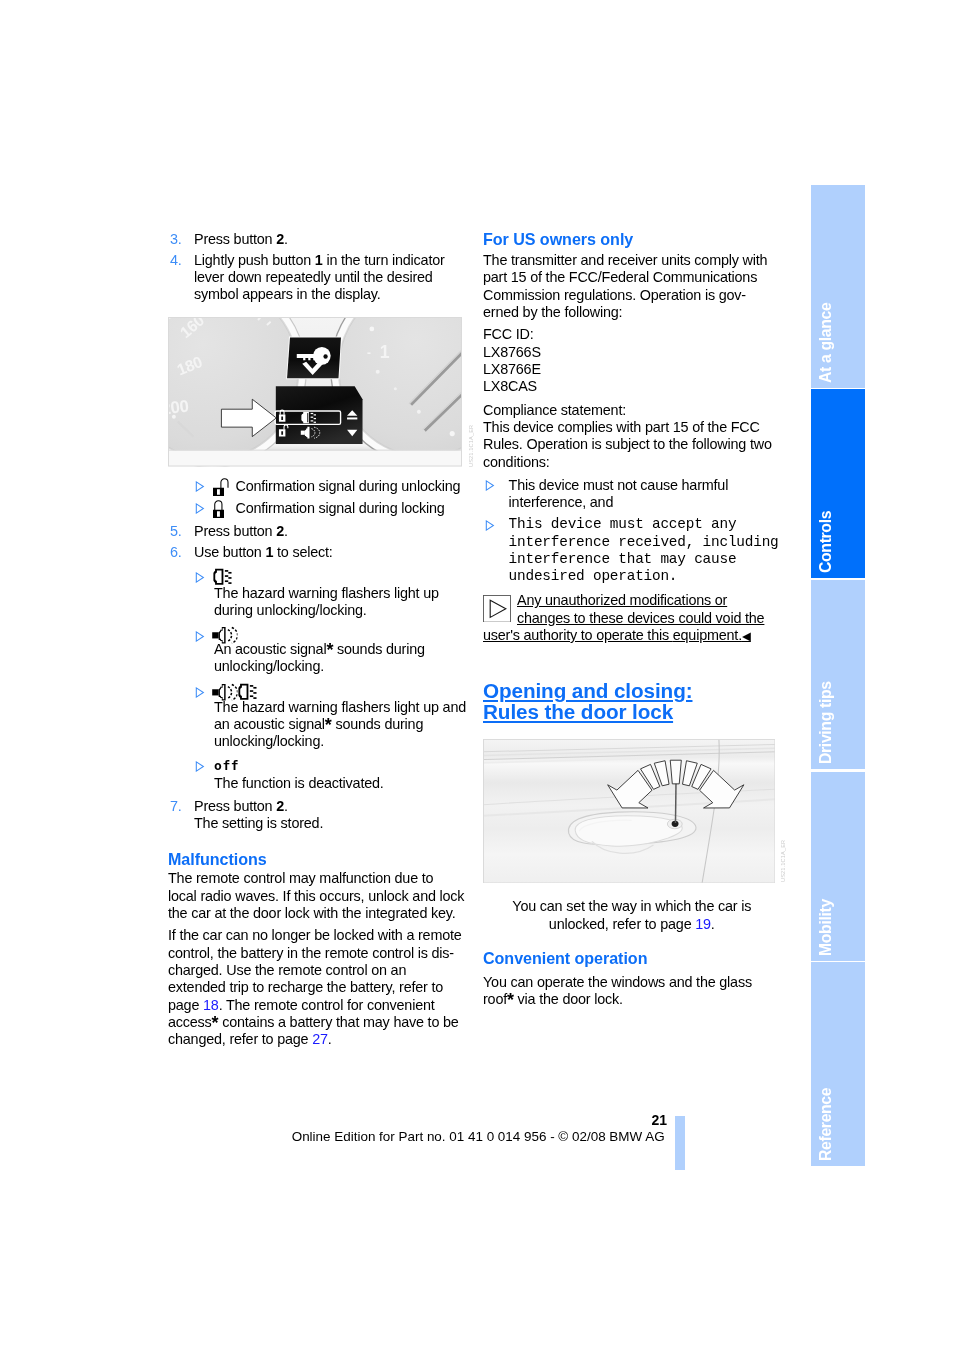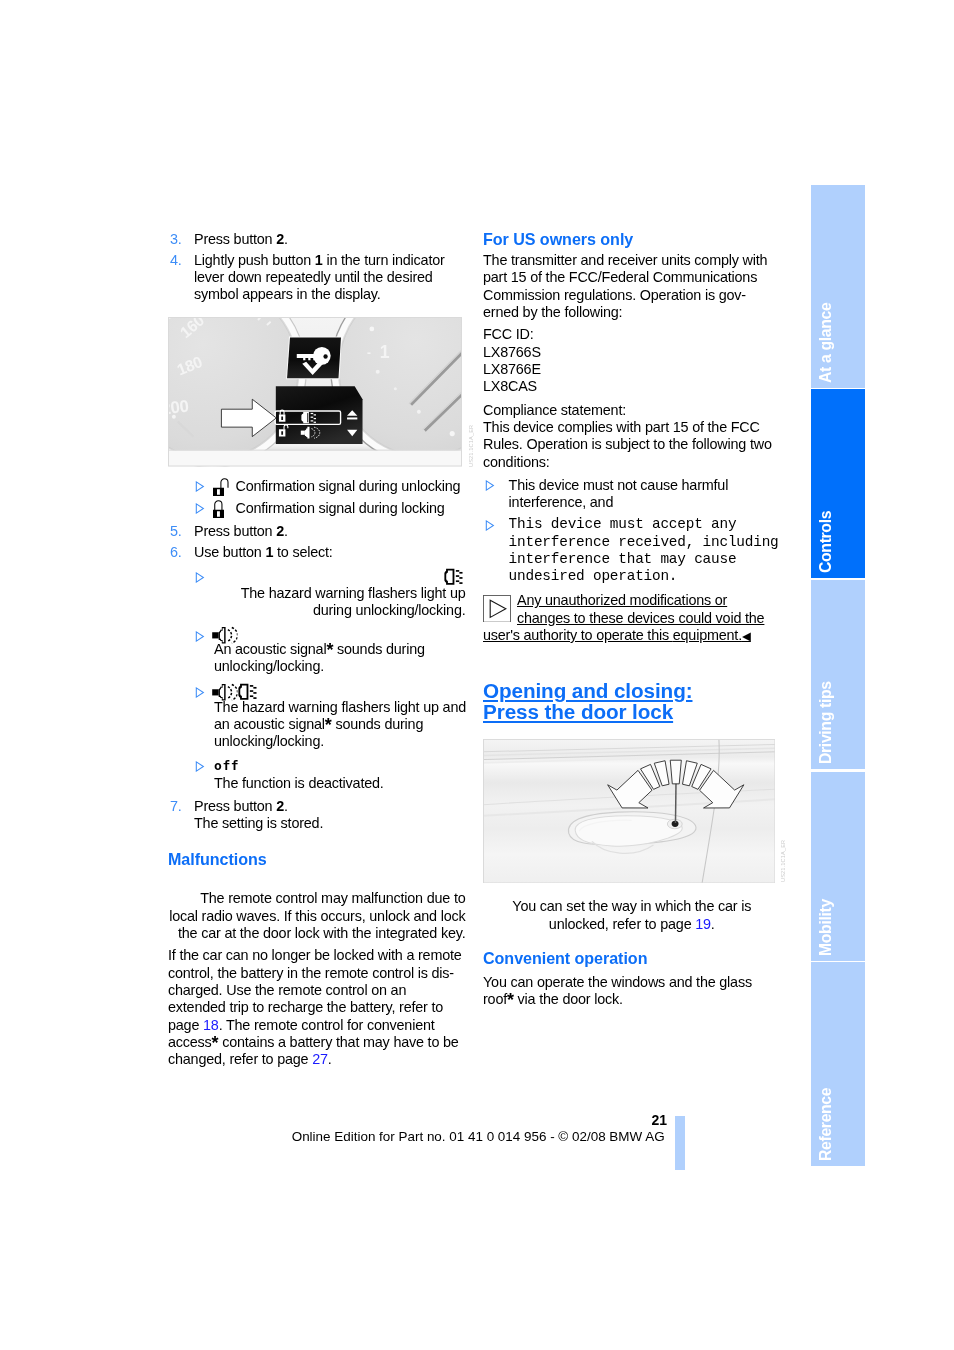--- a/index.html
+++ b/index.html
@@ -292,21 +292,21 @@
         </svg><span>Confirmation signal during locking</span>
     </p>
 
     <p class="step" style="margin-top:5.8px;">
       <span class="num">5.</span><span>Press button </span><b>2</b><span>.</span>
     </p>
     <p class="step" style="margin-top:4.1px;">
       <span class="num">6.</span><span>Use button </span><b>1</b><span> to select:</span>
     </p>
 
-    <div class="bul" style="margin-top:6.8px;text-align:right;">
+    <div class="bul" style="margin-top:6.8px;">
       <svg class="tri" width="10" height="11">
           <use href="#sym-bullet-tri"></use>
         </svg>
       <div class="icon-line" style="height:16.6px;"><svg class="hlico" width="22.6" height="19.5" viewBox="0 0 22.4 19.7" style="margin-top:-1.8px;margin-left:-2.0px;">
             <use href="#sym-headlight"></use>
           </svg></div>
       <div class="nw"><span>The hazard warning flashers light up</span><br><span>during unlocking/locking.</span></div>
     </div>
 
     <div class="bul" style="margin-top:7.7px;">
@@ -337,21 +337,21 @@
         </svg>
       <div class="lcd" style="height:16.7px;line-height:16.7px;">off</div>
       <div>The function is deactivated.</div>
     </div>
 
     <p class="step" style="margin-top:5.8px;">
       <span class="num">7.</span><span>Press button </span><b>2</b><span>.</span><br><span>The setting is stored.</span>
     </p>
 
     <p class="h2" style="margin-top:18.8px;">Malfunctions</p>
-    <p class="prel" style="margin-top:22px;text-align:right;">The remote control may malfunction due to
+    <p class="prel" style="margin-top:2px;">The remote control may malfunction due to
 local radio waves. If this occurs, unlock and lock
 the car at the door lock with the integrated key.</p>
     <p style="margin-top:5.1px;"><span>If the car can no longer be locked with a remote control, the battery in the remote control is dis-</span><br><span>charged. Use the remote control on an extended trip to recharge the battery, refer to page </span><span class="blue">18</span><span>. The remote control for convenient access</span><span class="star">*</span><span> contains a battery that may have to be changed, refer to page </span><span class="blue">27</span><span>.</span></p>
   </div>
 
   <div class="col col-right">
     <p class="h2">For US owners only</p>
     <p style="margin-top:4.3px;"><span>The transmitter and receiver units comply with part 15 of the FCC/Federal Communications Commission regulations. Operation is gov-</span><br><span>erned by the following:</span></p>
     <p style="margin-top:5.2px;">
       <span>FCC ID:</span><br><span>LX8766S</span><br><span>LX8766E</span><br><span>LX8CAS</span>
@@ -369,21 +369,21 @@
           <use href="#sym-bullet-tri"></use>
         </svg><span>This device must accept any interference received, including interference that may cause undesired operation.</span>
     </p>
     <p class="note-box" style="margin-top:6.8px;">
       <svg class="note-ico" width="28" height="27.6">
           <use href="#sym-note"></use>
         </svg><span>Any unauthorized modifications or changes to these devices could void the user's authority to operate this </span><span style="white-space: nowrap;">equipment.<span class="endmark">◀</span></span>
     </p>
 
     <p class="h1" style="margin-top:34.8px;">
-      <span>Opening and closing:</span><br><span>Press the door lock</span>
+      <span>Opening and closing:</span><br><span>Rules the door lock</span>
     </p>
 
     <div class="figure" style="width:292.4px;height:144.4px;margin-top:17px;">
       <svg width="292.4" height="144.4" viewBox="0 0 295 158" preserveAspectRatio="none">
 <defs>
  <linearGradient id="doorg" x1="0" y1="0" x2="0" y2="1">
    <stop offset="0" stop-color="#f4f4f4"></stop>
               <stop offset="0.12" stop-color="#ececec"></stop>
    <stop offset="0.17" stop-color="#f8f8f8"></stop>
               <stop offset="0.30" stop-color="#e9e9e9"></stop>

